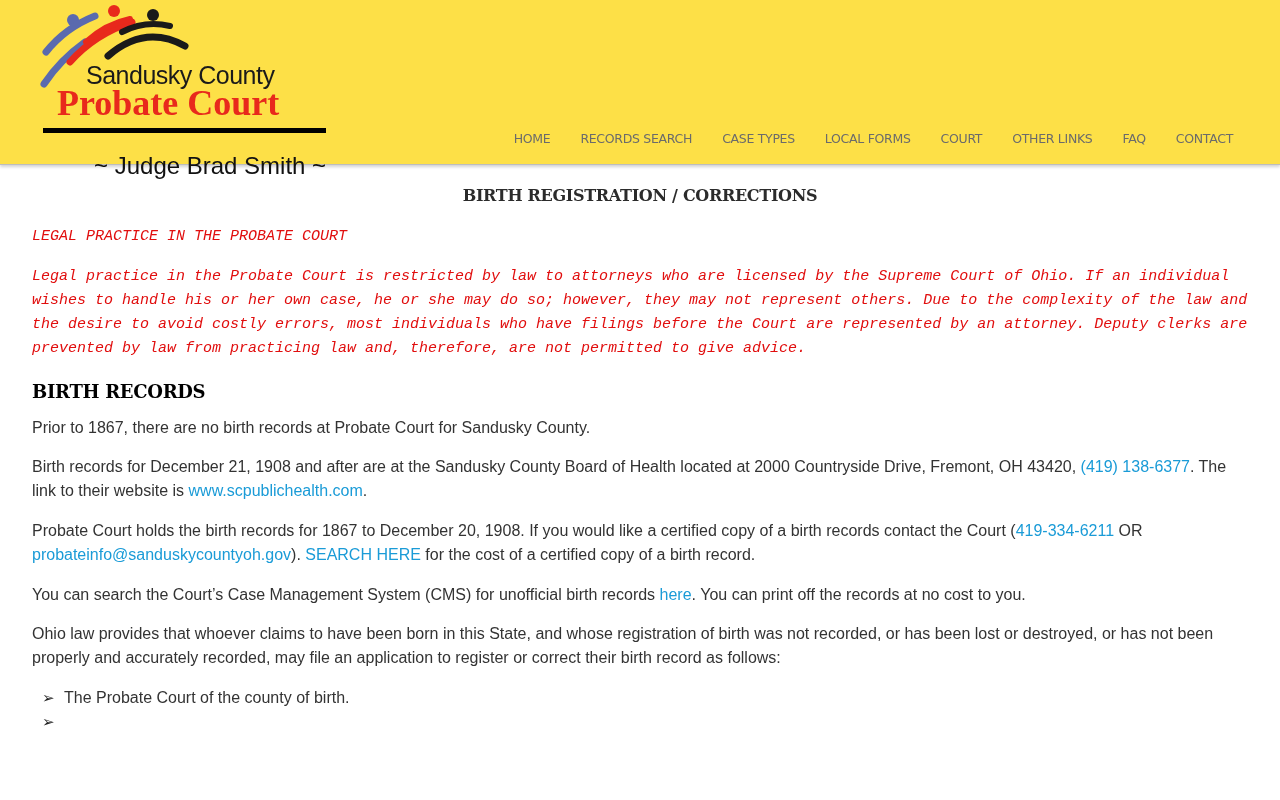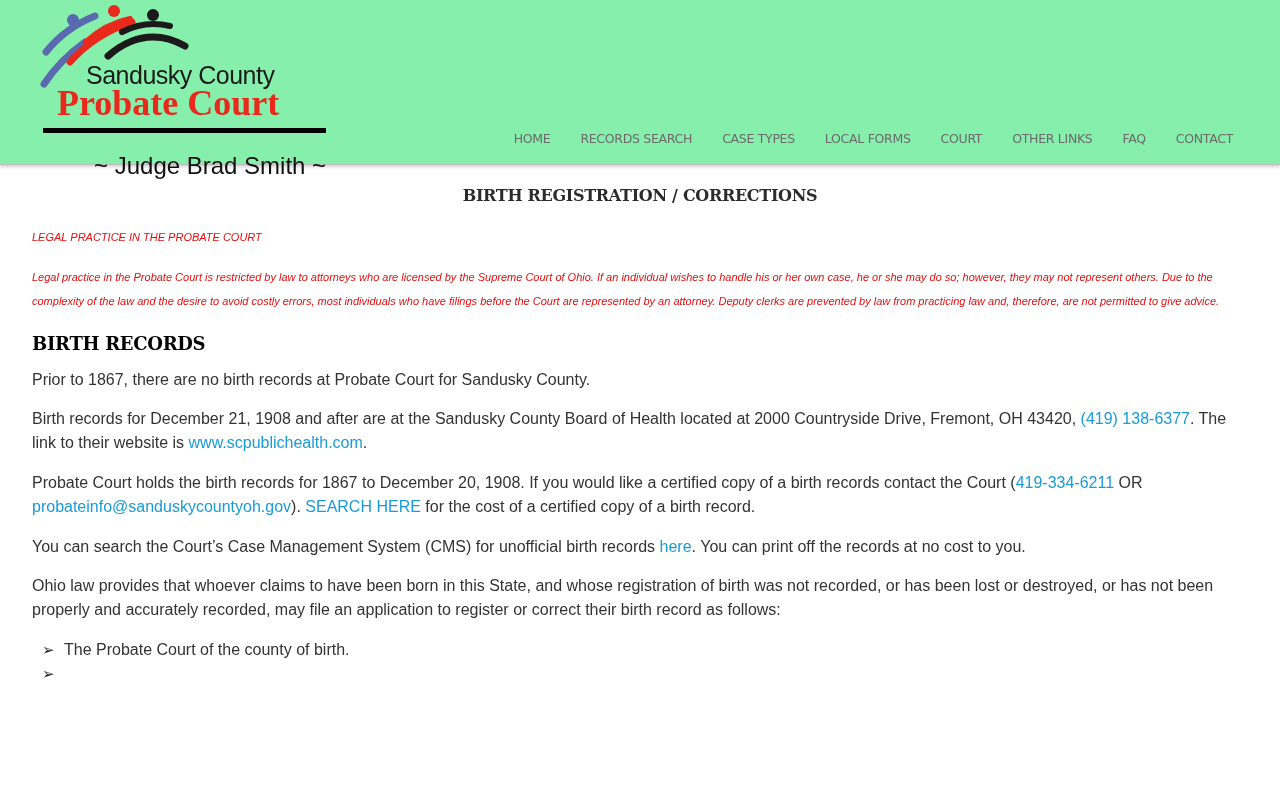--- a/index.html
+++ b/index.html
@@ -1,21 +1,21 @@
 <!DOCTYPE html>
 <html><head>
   <meta charset="utf-8">
   <style>
     * { box-sizing: border-box; margin: 0; padding: 0; }
     html, body { width: 1280px; height: 800px; overflow: hidden; background: #ffffff; }
     body { font-family: "Liberation Sans", sans-serif; color: #333333; position: relative; }
 
     .header {
       position: absolute; top: 0; left: 0; width: 1280px; height: 165px;
-      background: #86efac;
+      background: #fde047;
       border-bottom: 1px solid #bdbdbd;
       box-shadow: 0 2px 3px rgba(0,0,0,0.18);
       z-index: 2;
     }
     .logo { position: absolute; left: 40px; top: 2px; width: 292px; height: 160px; }
     .logo svg { position: absolute; left: 0; top: 0; }
     .logo .county {
       position: absolute; left: 46px; top: 59px;
       font-family: "Liberation Sans", sans-serif; font-size: 25px; color: #1a1a1a;
       letter-spacing: -0.5px;
@@ -36,21 +36,21 @@
       font-family: "DejaVu Sans", sans-serif; font-size: 12.5px; color: #6b6b6b;
       text-decoration: none; margin-left: 30px; letter-spacing: -0.3px;
       text-transform: uppercase; font-weight: normal;
     }
 
     .content { position: absolute; top: 166px; left: 0; width: 1280px; padding: 0 32px; }
     .page-title {
       text-align: center; font-family: "DejaVu Serif", serif; font-weight: bold;
       font-size: 16px; color: #2b2b2b; margin-top: 20px; letter-spacing: -0.3px;
     }
-    .red { color: #e10e0e; font-style: italic; font-size: 11px; line-height: 24px; font-family: Liberation Sans, sans-serif; }
+    .red { color: #e10e0e; font-style: italic; font-size: 15px; line-height: 24px; font-family: Liberation Mono, monospace; }
     .red.label { margin-top: 20px; }
     .red.para { margin-top: 16px; }
 
     h2.sec {
       font-family: "DejaVu Serif", serif; font-weight: bold; font-size: 18px; color: #000000;
       margin-top: 19px; letter-spacing: -0.3px;
     }
     h3.sc {
       font-family: "DejaVu Serif", serif; font-weight: bold; font-size: 17px; color: #2b2b2b;
       font-variant: small-caps; letter-spacing: -0.3px;

